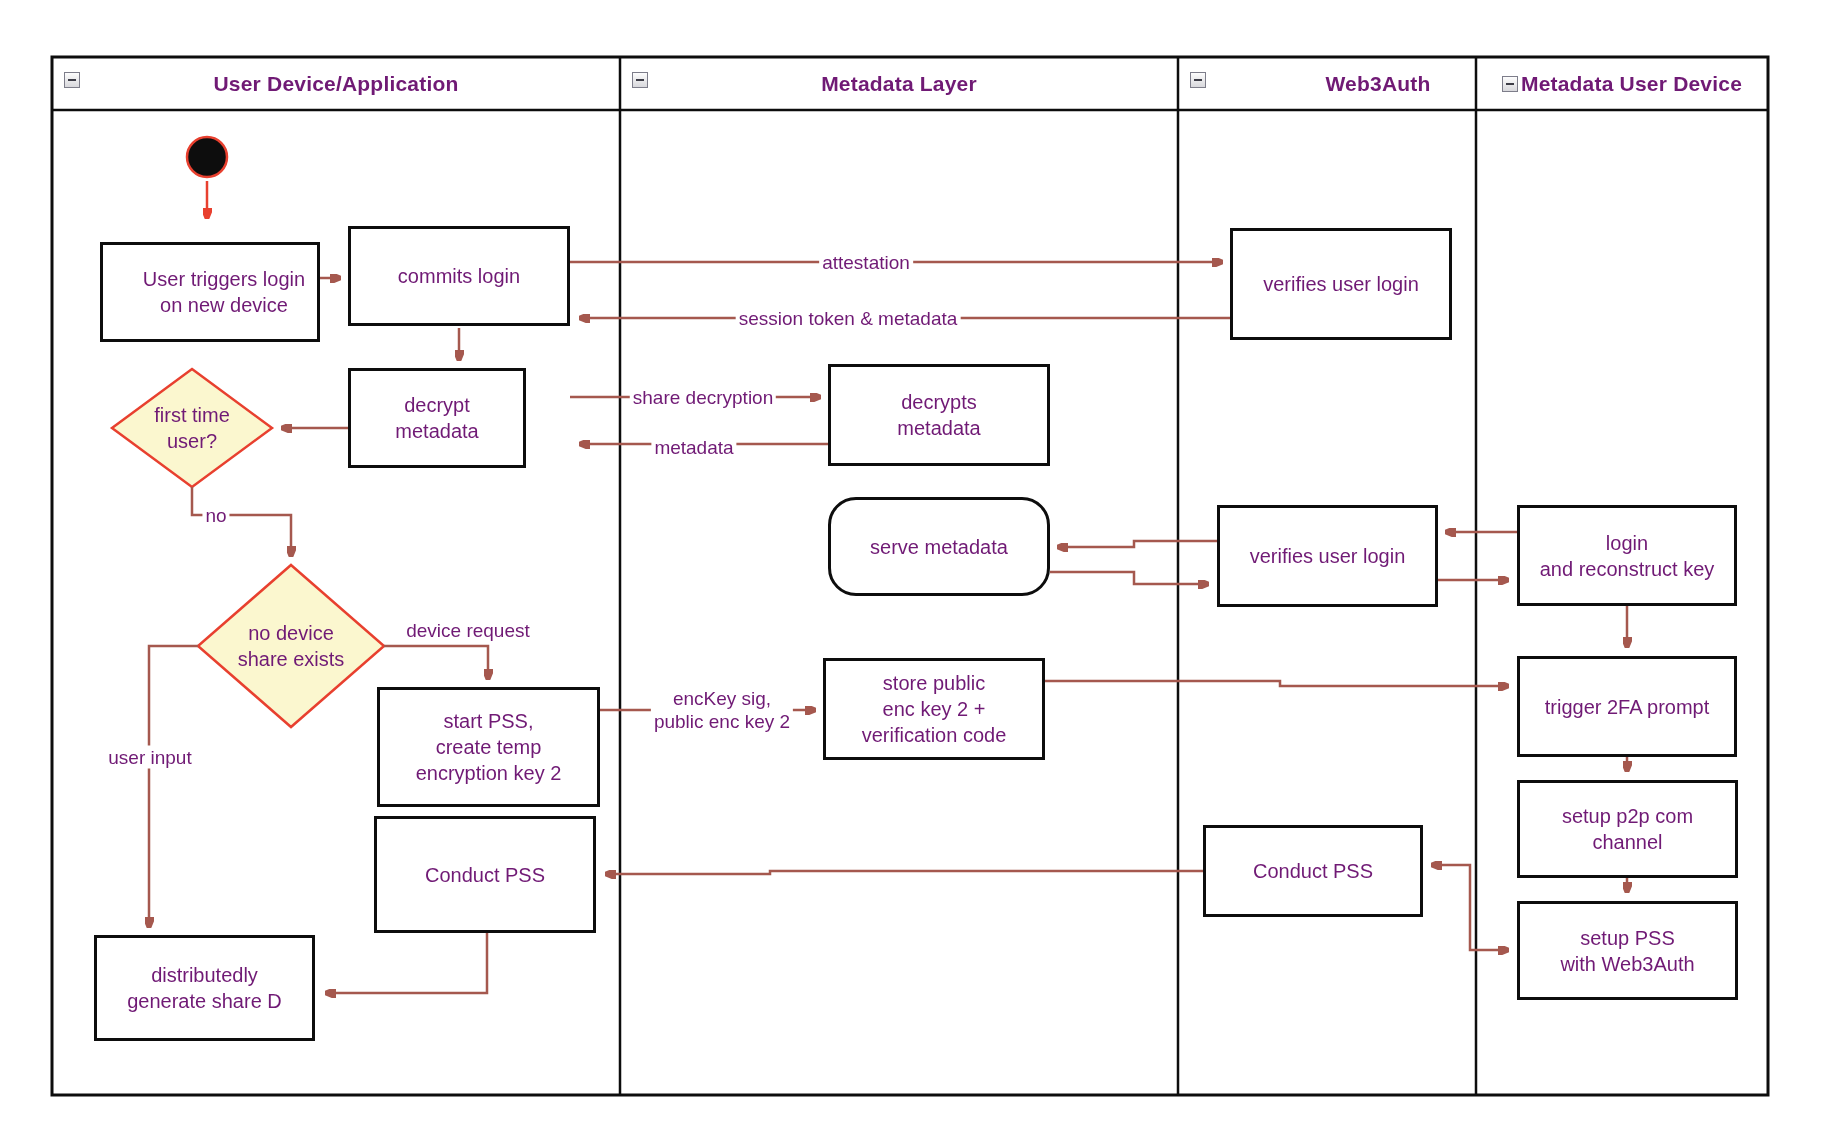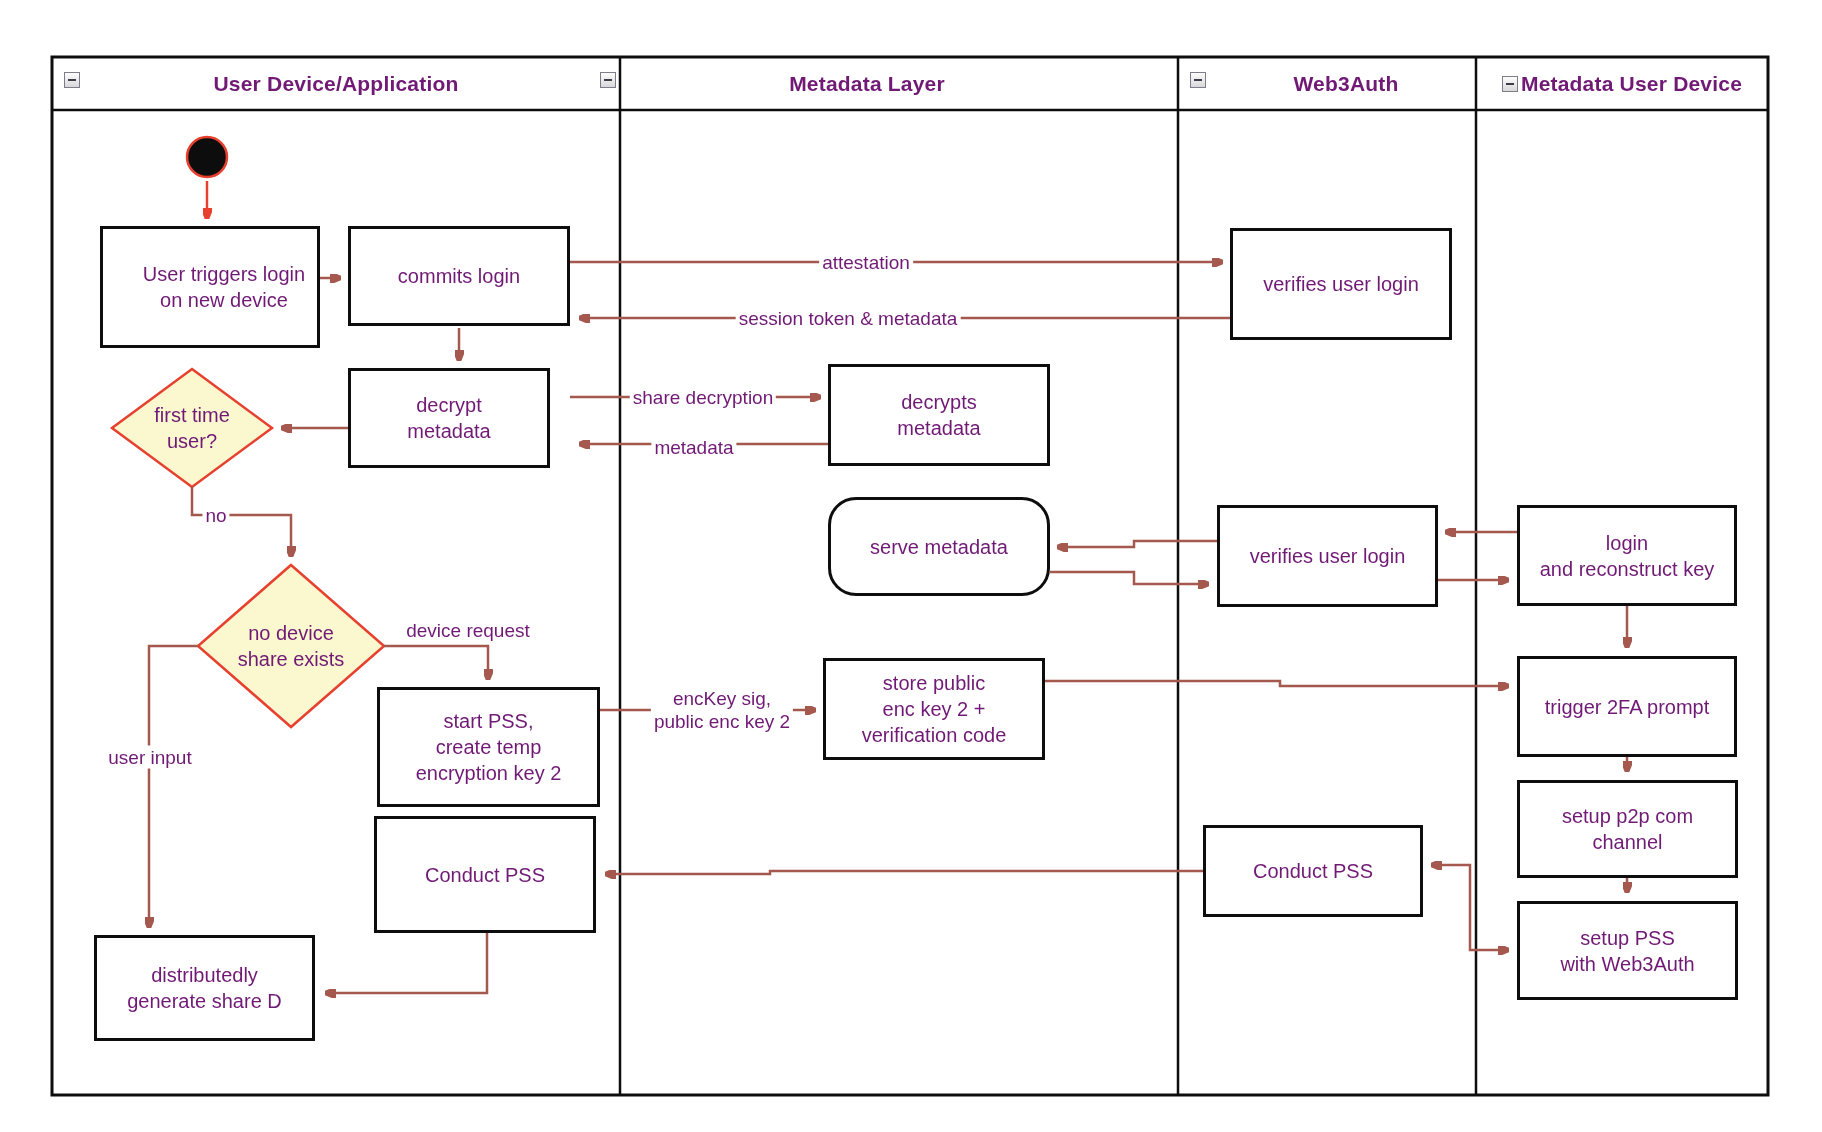--- a/index.html
+++ b/index.html
@@ -80,44 +80,44 @@
       <polyline points="487,933 487,993 326,993" marker-end="url(#headBrown)"></polyline>
     </g>
   </svg>
 
   <div class="lane-header" style="left:52px;width:568px;">
     <span class="collapse">
         <span class="minus-bar"></span>
       </span>
     <span>User Device/Application</span>
   </div>
-  <div class="lane-header" style="left:588px;width:558px;">
+  <div class="lane-header" style="left:620px;width:558px;">
     <span class="collapse">
         <span class="minus-bar"></span>
       </span>
     <span>Metadata Layer</span>
   </div>
-  <div class="lane-header" style="left:1178px;width:336px;">
+  <div class="lane-header" style="left:1178px;width:336px;padding-left:32px;">
     <span class="collapse">
         <span class="minus-bar"></span>
       </span>
     <span>Web3Auth</span>
   </div>
   <div class="lane-header" style="left:1476px;width:292px;">
     <span class="collapse inline">
         <span class="minus-bar"></span>
       </span>
     <span>Metadata User Device</span>
   </div>
 
-  <div class="node" style="left:100px;top:226px;width:220px;height:122px;padding-left:28px;">User triggers login
+  <div class="node" style="left:100px;top:242px;width:220px;height:100px;padding-left:28px;">User triggers login
 on new device</div>
   <div class="node" style="left:348px;top:226px;width:222px;height:100px;">commits login</div>
   <div class="node" style="left:1230px;top:228px;width:222px;height:112px;">verifies user login</div>
-  <div class="node" style="left:348px;top:368px;width:202px;height:100px;">decrypt
+  <div class="node" style="left:348px;top:368px;width:178px;height:100px;">decrypt
 metadata</div>
   <div class="node" style="left:828px;top:364px;width:222px;height:102px;">decrypts
 metadata</div>
   <div class="node" style="left:828px;top:497px;width:222px;height:99px;border-radius:28px;">serve metadata</div>
   <div class="node" style="left:1217px;top:505px;width:221px;height:102px;">verifies user login</div>
   <div class="node" style="left:1517px;top:505px;width:220px;height:101px;">login
 and reconstruct key</div>
   <div class="node" style="left:377px;top:687px;width:223px;height:120px;">start PSS,
 create temp
 encryption key 2</div>

